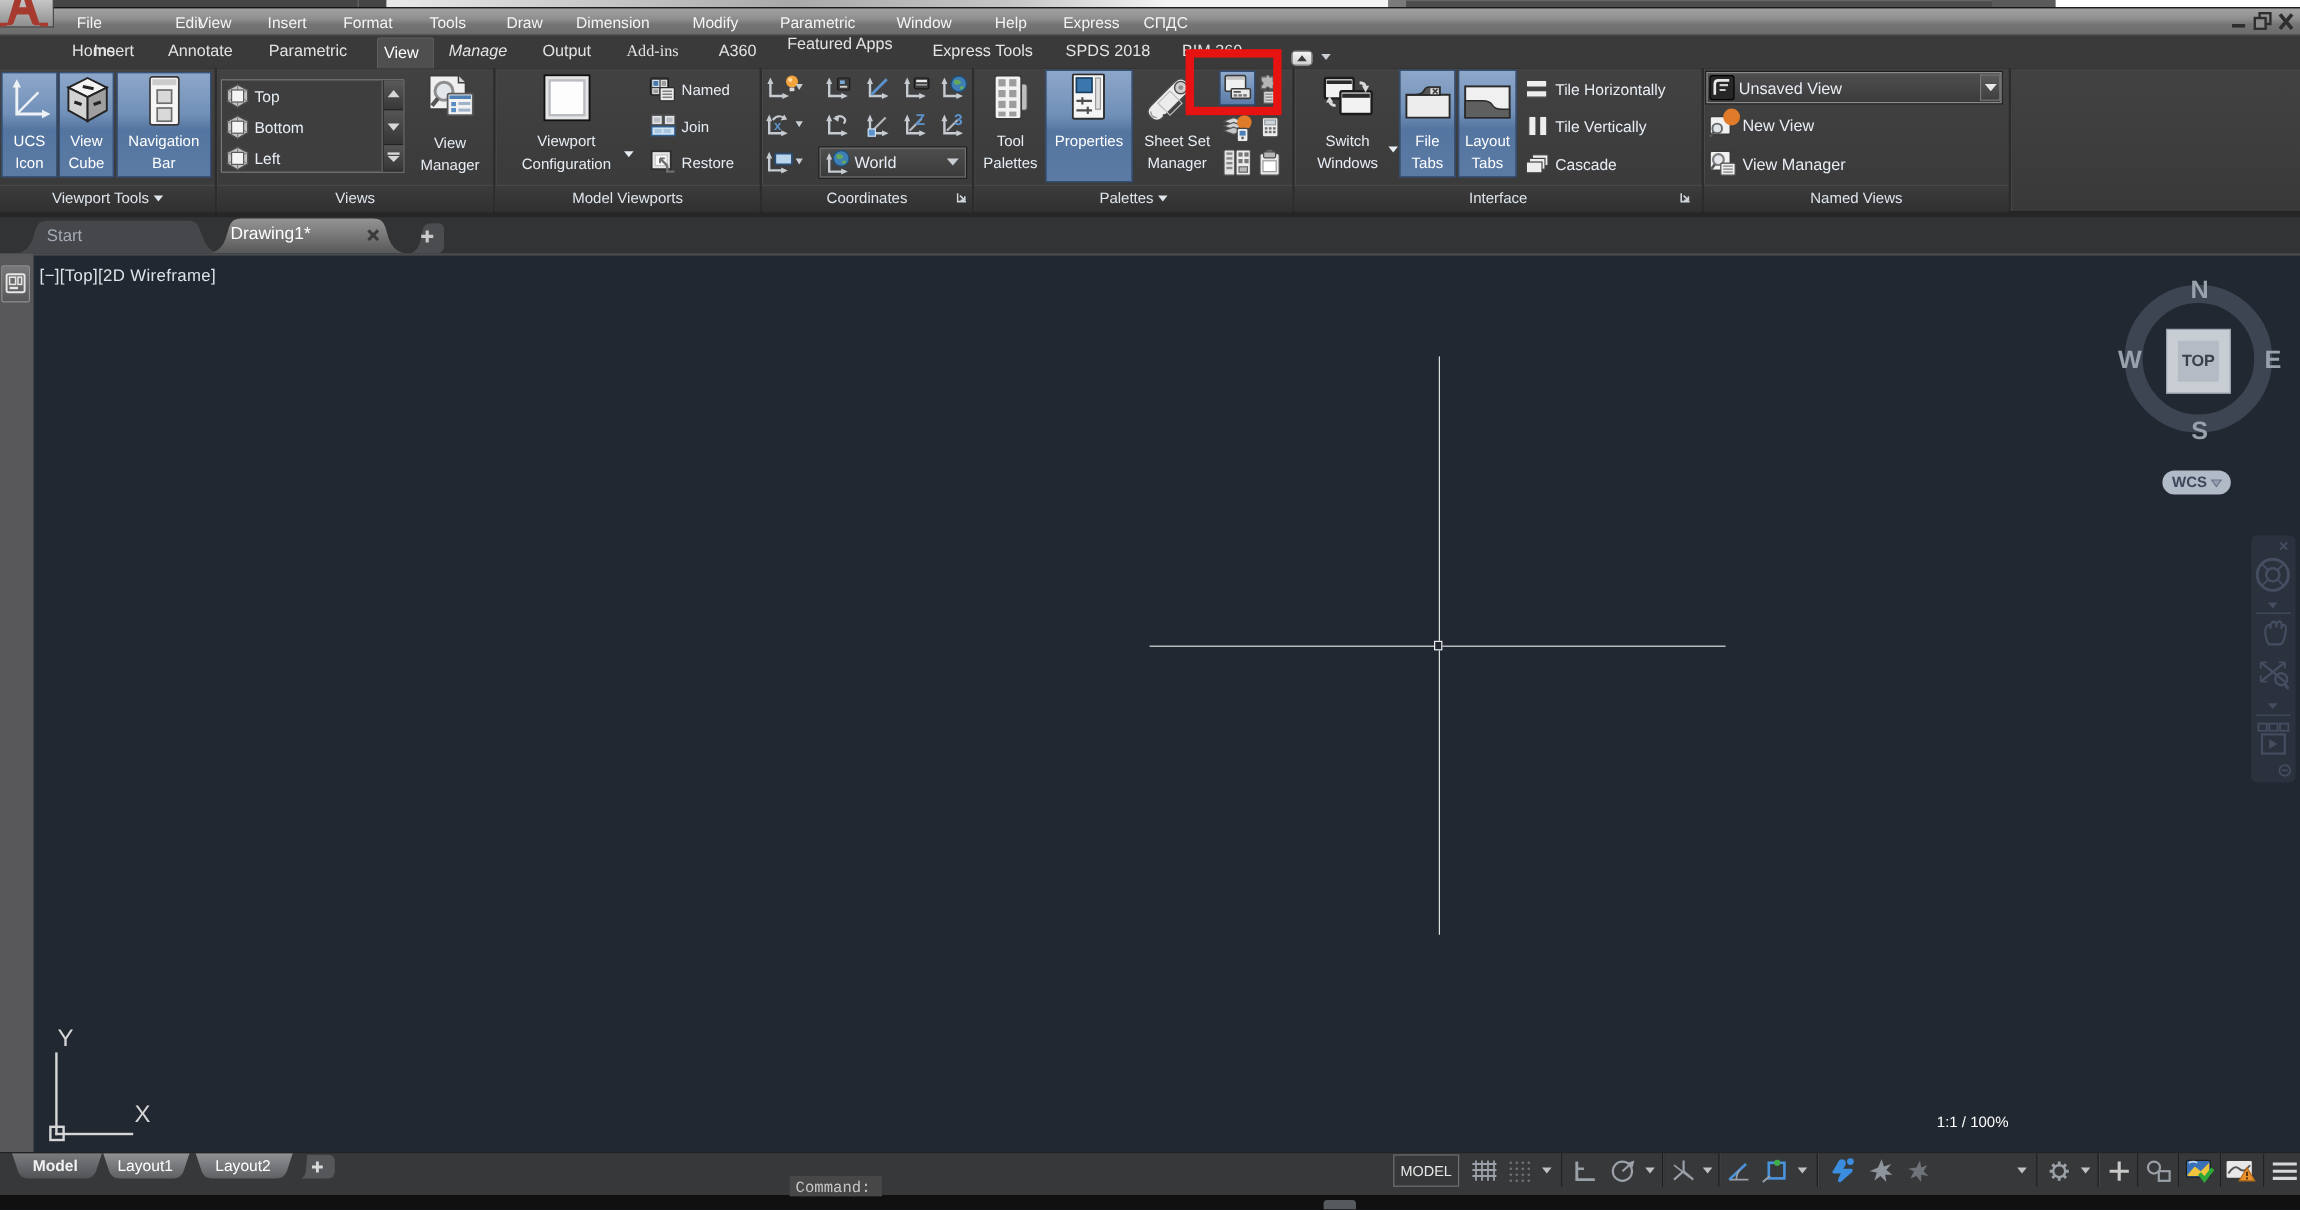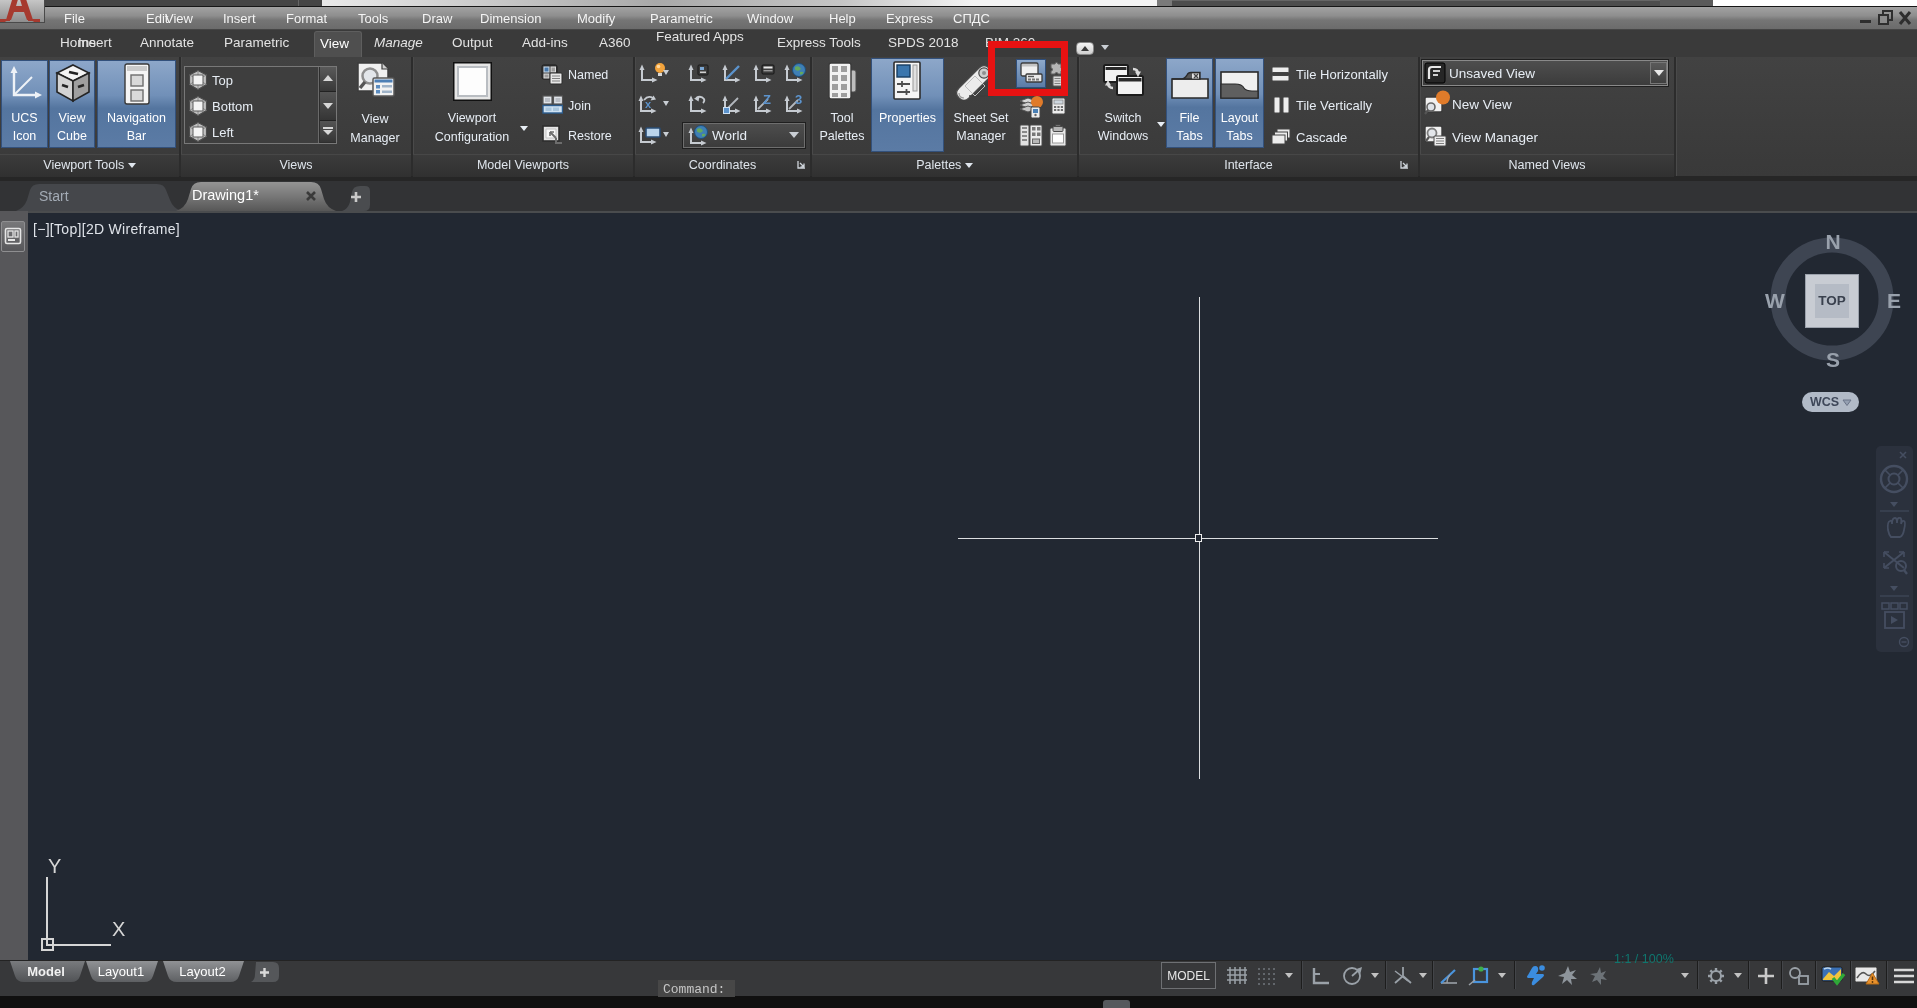--- a/index.html
+++ b/index.html
@@ -60,21 +60,21 @@
 
 <div class="a" style="left:0;top:30px;width:1917px;height:27px;background:#3a3a3a;"></div>
 <div class="tab-item" style="left:15px;top:30px;margin-left:45px;">Home</div>
 <div class="tab-item" style="left:78px;top:30px;">Insert</div>
 <div class="tab-item" style="left:140px;top:30px;">Annotate</div>
 <div class="tab-item" style="left:224px;top:30px;">Parametric</div>
 <div class="a" style="left:314px;top:31px;width:48px;height:26px;background:#4f4f4f;border:1px solid #5e5e5e;border-bottom:none;border-radius:3px 3px 0 0;box-sizing:border-box;"></div>
 <div class="tab-item" style="left:320px;top:31px;color:#ffffff;">View</div>
 <div class="tab-item" style="left:374px;top:30px;font-style:italic;">Manage</div>
 <div class="tab-item" style="left:452px;top:30px;">Output</div>
-<div class="tab-item" style="left:522px;top:30px;">Add-ins</div>
+<div class="tab-item" style="left:522px;top:30px;font-family:Liberation Serif, serif;">Add-ins</div>
 <div class="tab-item" style="left:599px;top:30px;">A360</div>
 <div class="tab-item" style="left:656px;top:24px;">Featured Apps</div>
 <div class="tab-item" style="left:777px;top:30px;">Express Tools</div>
 <div class="tab-item" style="left:888px;top:30px;">SPDS 2018</div>
 <div class="tab-item" style="left:985px;top:30px;">BIM 360</div>
 <div class="a" style="left:1076px;top:42px;width:18px;height:13px;background:linear-gradient(#f5f5f5,#cfcfcf);border-radius:4px;border:1px solid #888;box-sizing:border-box;">
     <div style="width:0;height:0;border-left:4px solid transparent;border-right:4px solid transparent;border-bottom:5px solid #3a3a3a;margin:3px auto 0;"></div>
   </div>
 <div class="dda" style="left:1101px;top:45px;"></div>
 
@@ -659,21 +659,21 @@
 <svg class="a" style="left:1521px;top:963px;" width="30" height="25">
     <path d="M14,3 Q18,3 17,8 L15,11 L22,11 Q24,12 22,14 L13,22 Q10,23 11,19 L13,15 L7,15 Q5,14 7,12 L11,5 Q12,3 14,3 Z" fill="#3b8de0"></path>
     <circle cx="21" cy="5" r="2.8" fill="#3b8de0"></circle>
   </svg>
 <svg class="a" style="left:1554px;top:963px;" width="30" height="25">
     <path d="M14,3 L16,9 L22,7 L18,12 L23,16 L17,16 L18,22 L13,17 L8,21 L10,14 L4,13 L11,10 Z" fill="#8e959c"></path>
   </svg>
 <svg class="a" style="left:1585px;top:963px;" width="30" height="25">
     <path d="M15,4 L16,10 L21,8 L18,13 L22,17 L16,16 L16,22 L12,17 L7,19 L10,13 L5,11 L12,10 Z" fill="#6d7378"></path>
   </svg>
-<div class="a" style="left:1614px;top:952px;font-size:12.5px;color:#0f766e;white-space:nowrap;">1:1 / 100%</div>
+<div class="a" style="left:1614px;top:928px;font-size:12.5px;color:#ffffff;white-space:nowrap;">1:1 / 100%</div>
 <div class="dda" style="left:1681px;top:973px;border-top-color:#c2c2c2;"></div>
 <div class="st-sep" style="left:1697px;"></div>
 <svg class="a" style="left:1703px;top:964px;" width="28" height="23">
     <circle cx="13" cy="12" r="5" fill="none" stroke="#9aa1a8" stroke-width="2"></circle>
     <g stroke="#9aa1a8" stroke-width="2.4">
       <path d="M13,4 L13,7 M13,17 L13,20 M5,12 L8,12 M18,12 L21,12 M7.3,6.3 L9.4,8.4 M16.6,15.6 L18.7,17.7 M18.7,6.3 L16.6,8.4 M9.4,15.6 L7.3,17.7"></path>
     </g>
   </svg>
 <div class="dda" style="left:1734px;top:973px;border-top-color:#c2c2c2;"></div>
 <div class="st-sep" style="left:1748px;"></div>

